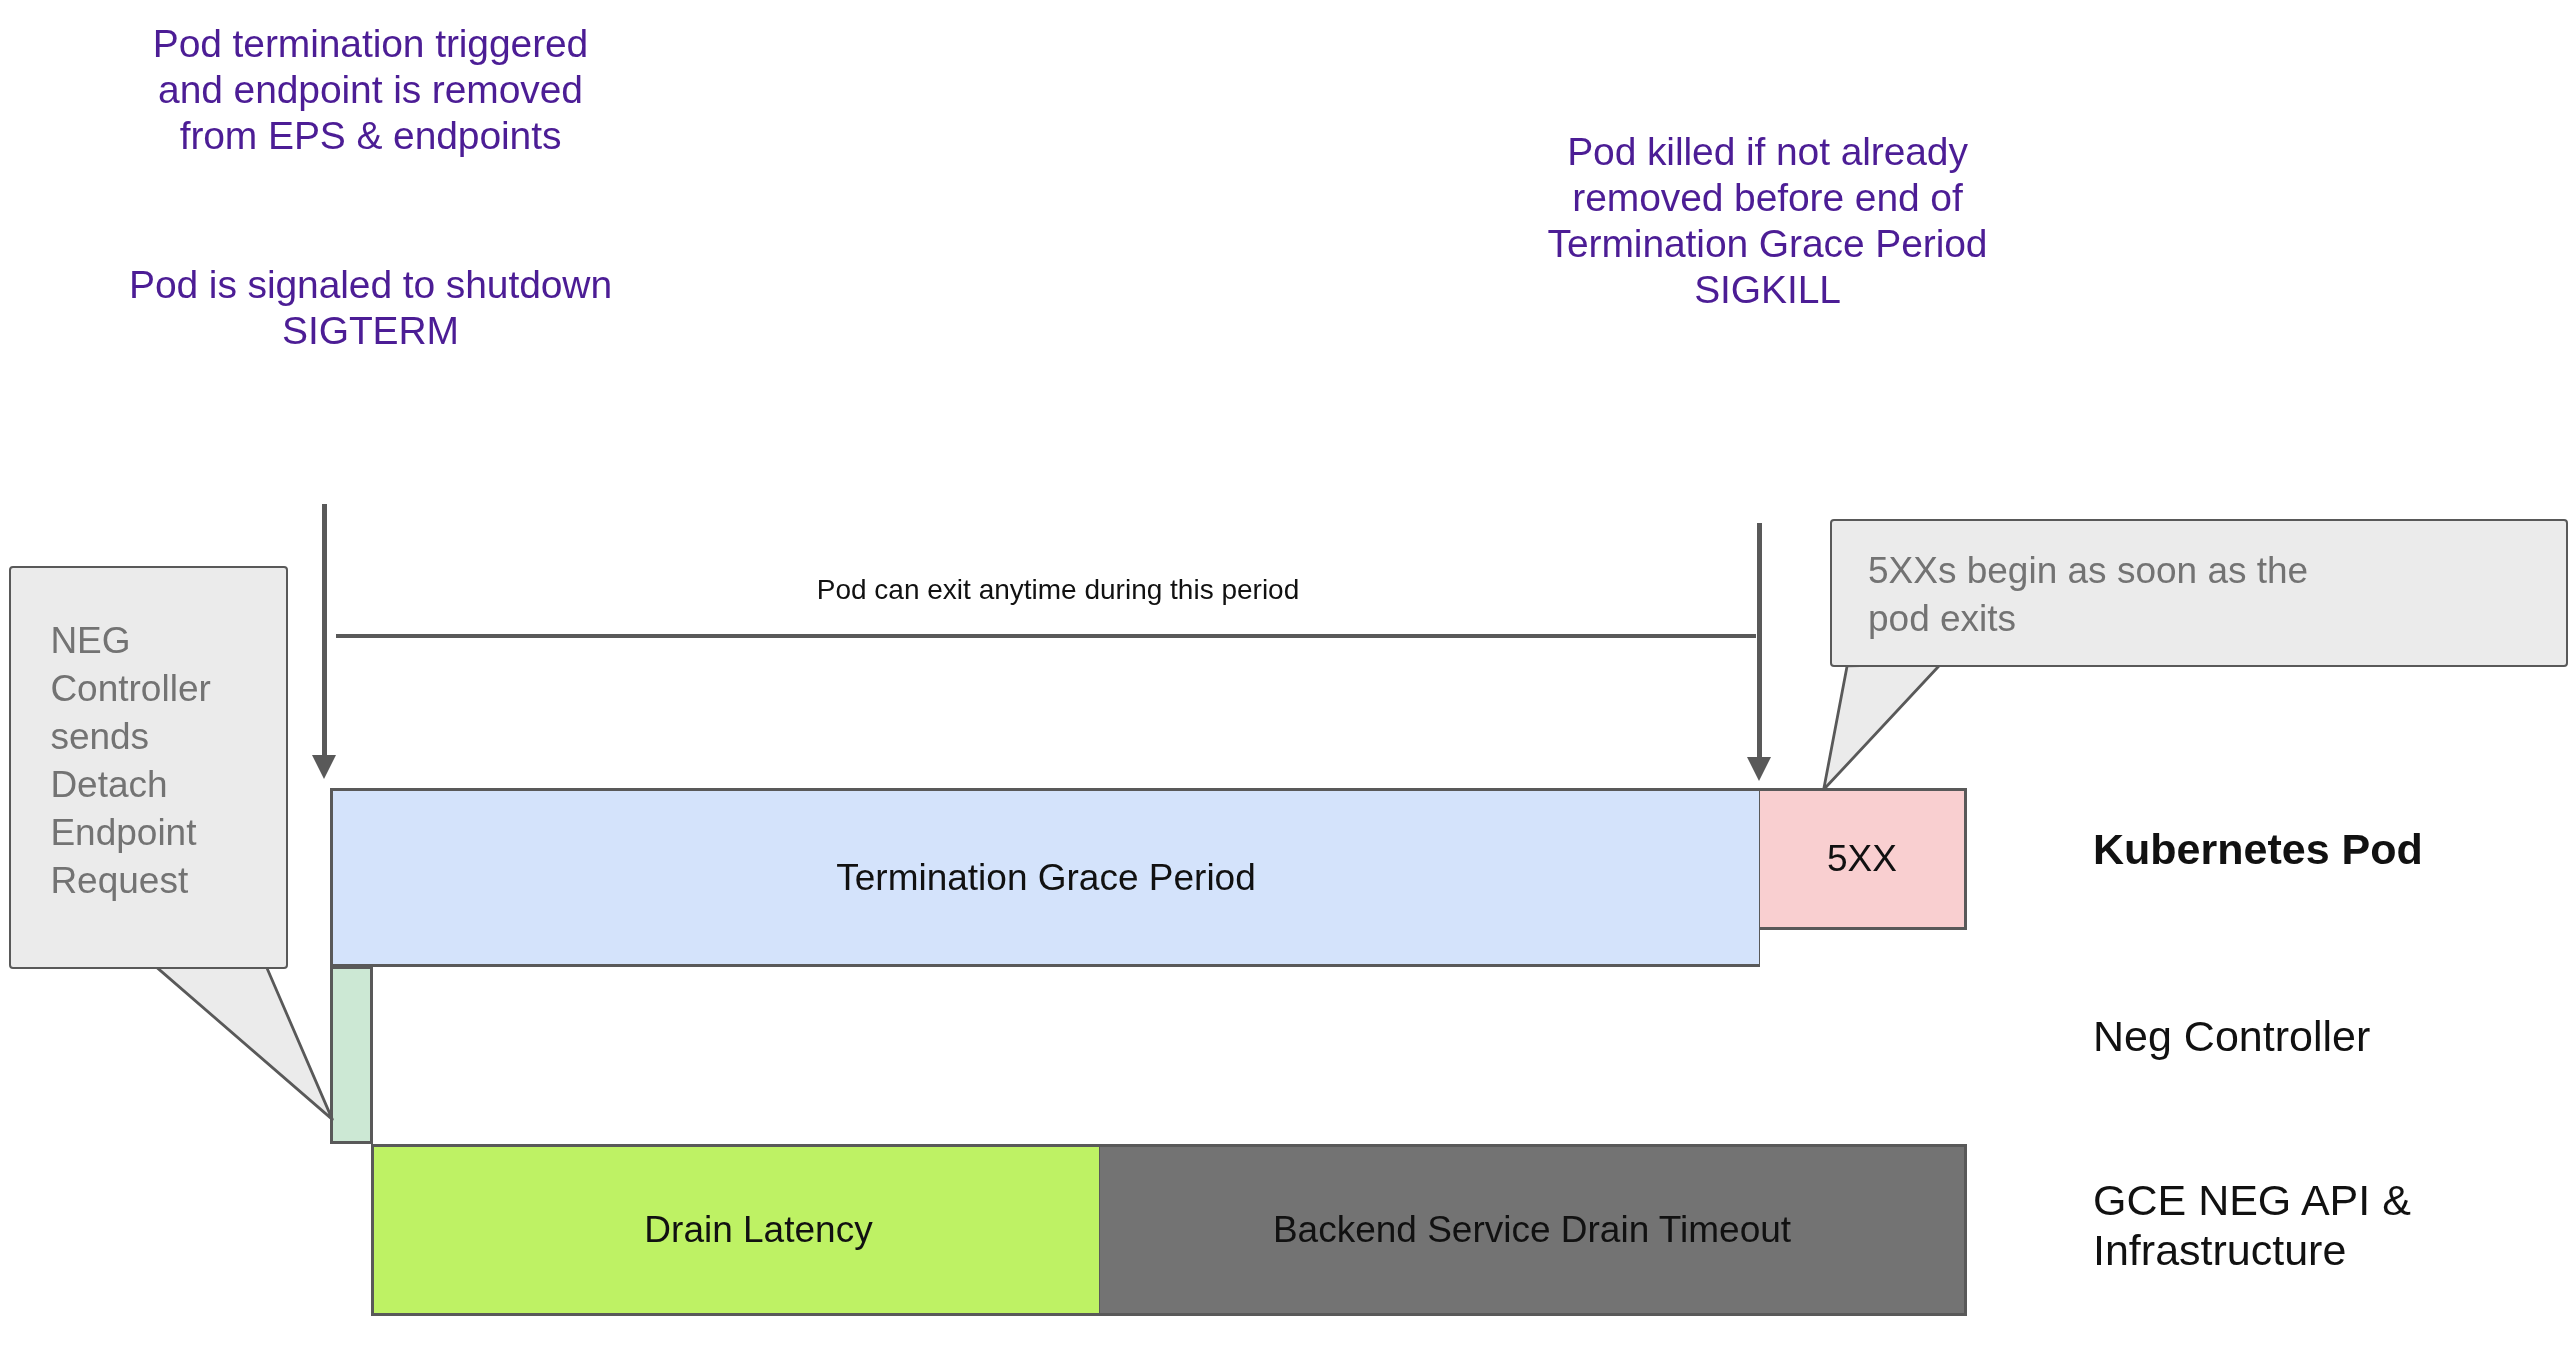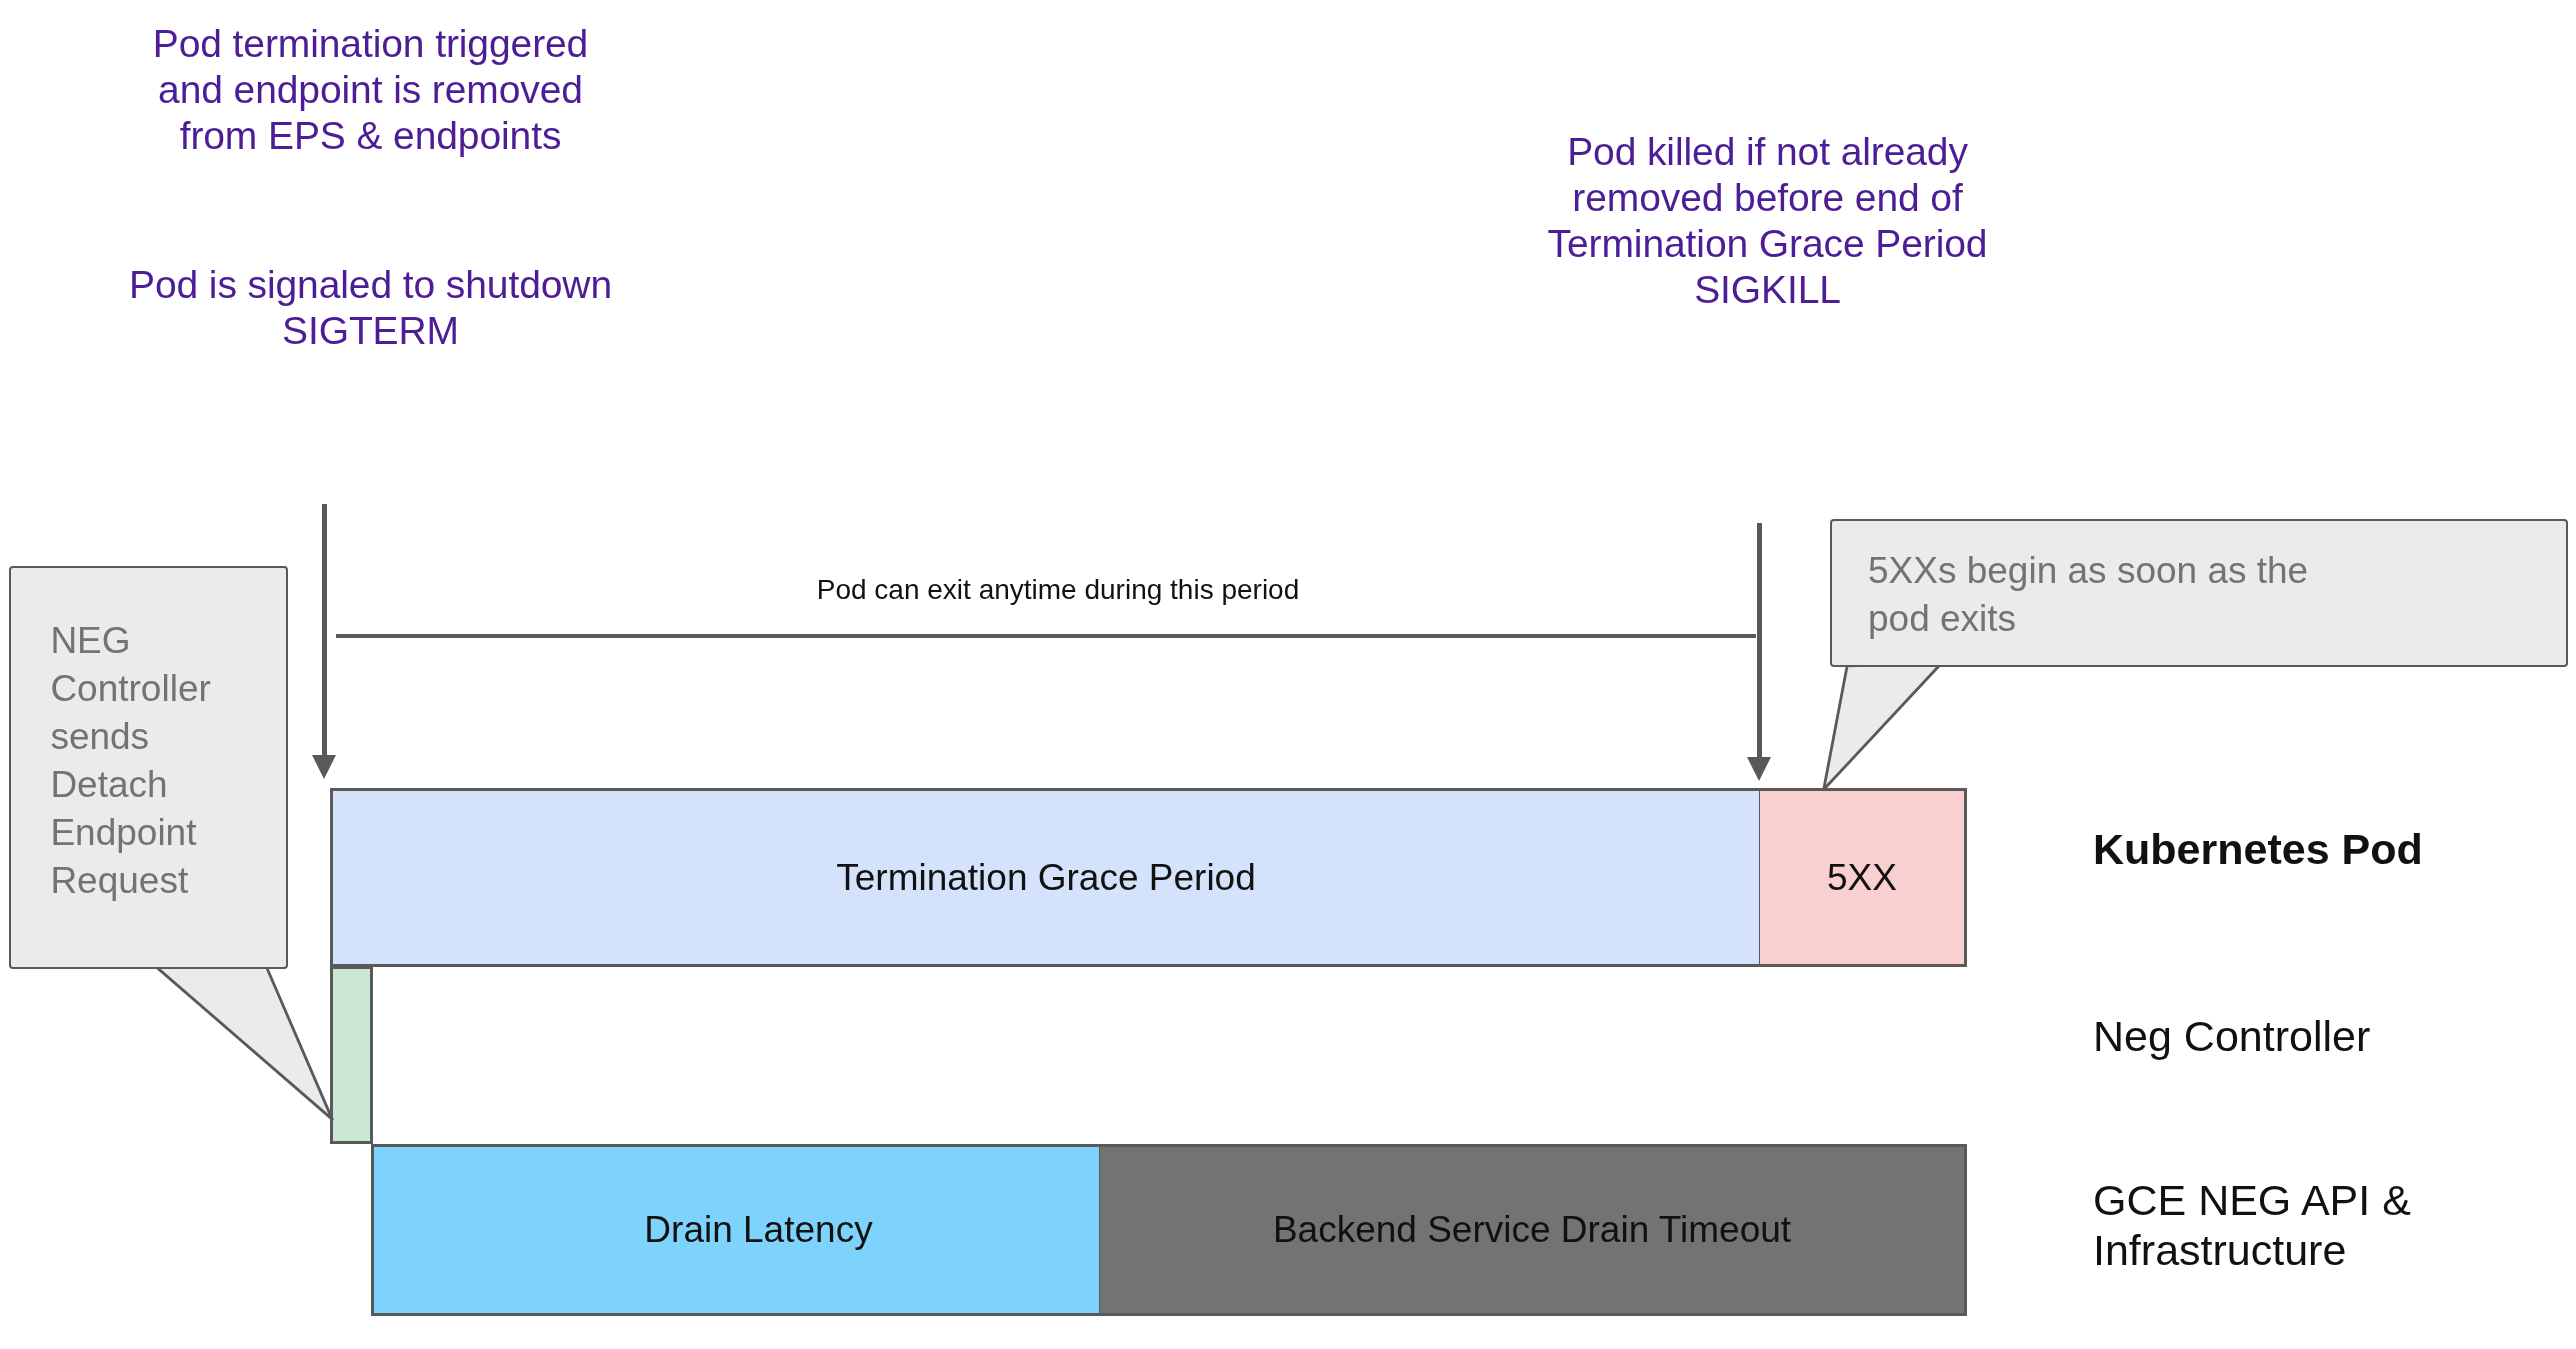--- a/index.html
+++ b/index.html
@@ -119,37 +119,37 @@
     top: 788px;
     width: 1430px;
     height: 179px;
     background: #d4e3fb;
     border-right-width: 1.9px;
   }
   #bar-5xx {
     left: 1759px;
     top: 788px;
     width: 208px;
-    height: 179px;
+    height: 142px;
     background: #f9cfd0;
     border-left-width: 1.9px;
   }
   #bar-neg {
     left: 330px;
     top: 966px;
     width: 43px;
     height: 178px;
     background: #cce8d4;
   }
   #bar-drain-latency {
     left: 371px;
     top: 1144px;
     width: 773px;
     height: 172px;
-    background: #7dd3fc;
+    background: #bef264;
     border-right-width: 1.9px;
   }
   #bar-drain-timeout {
     left: 1099px;
     top: 1144px;
     width: 868px;
     height: 172px;
     background: #737373;
     border-left-width: 1.9px;
   }

